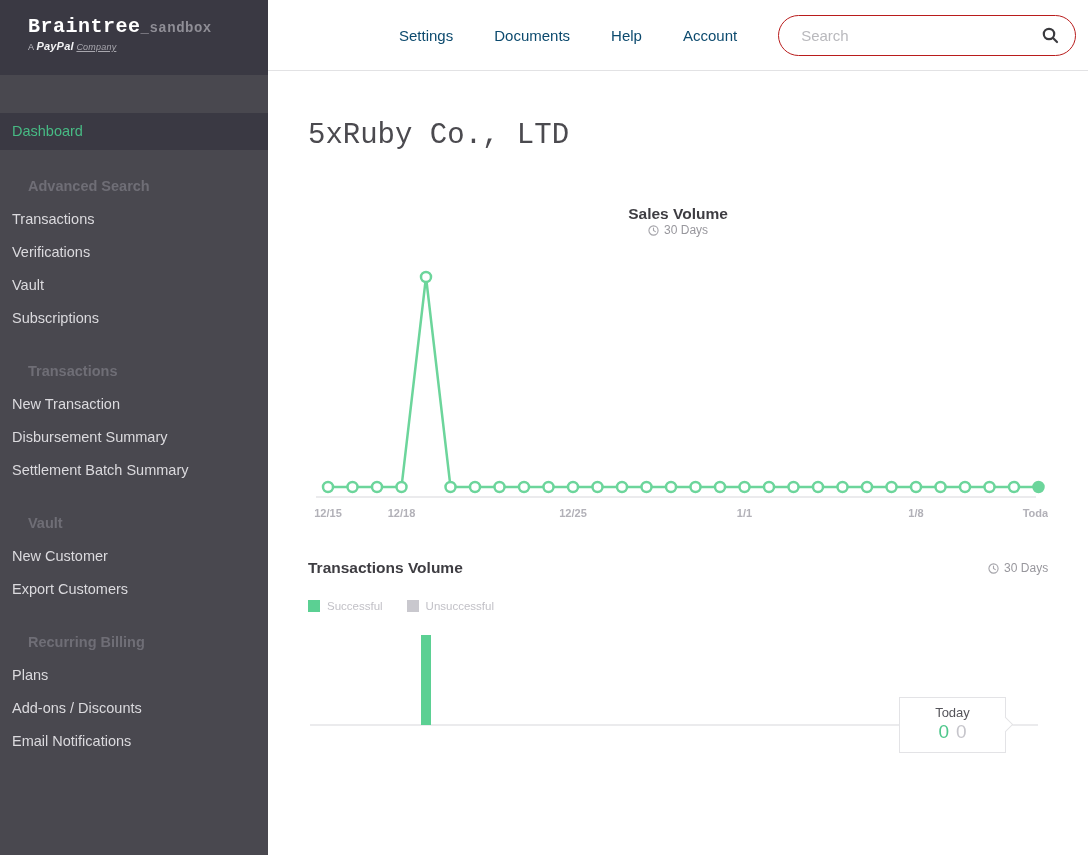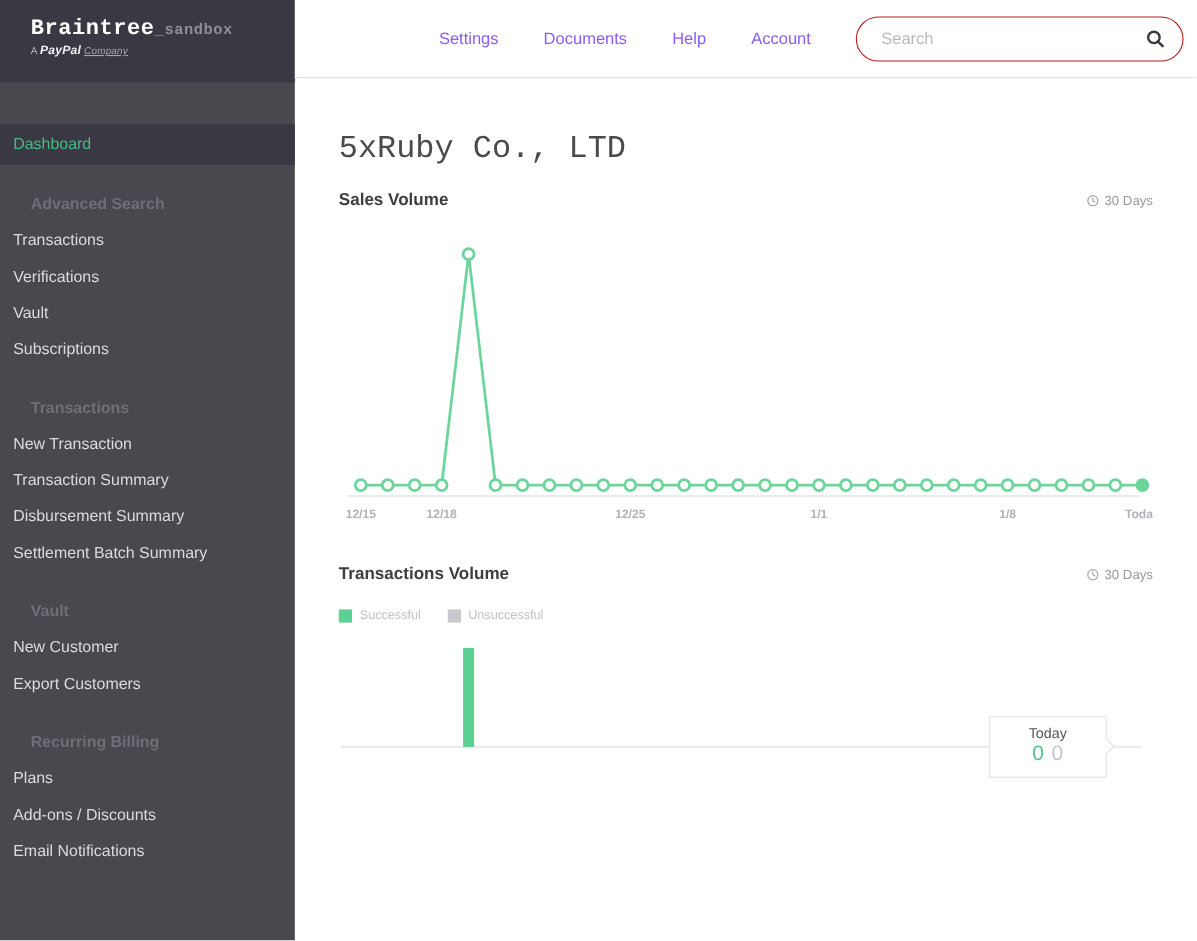--- a/index.html
+++ b/index.html
@@ -25,33 +25,33 @@
                font-size:14.5px; color:#DBDADE; text-decoration:none; cursor:pointer; }
   .side-item.active { height:37px; line-height:37px; background:#3A3943; color:#47BA84; }
   .side-section { margin-top:20px; }
   .side-section-title { height:33px; line-height:33px; padding-left:28px;
                font-size:14.5px; font-weight:700; color:#6F6E76; }
 
   
   .main-col { flex:1; display:flex; flex-direction:column; }
   .topbar { height:71px; border-bottom:1px solid #E2E2E4; display:flex; align-items:center;
             padding:0 12px 0 131px; background:#fff; }
-  .nav-item { font-size:15px; color:#8b5cf6; margin-right:41px; text-decoration:none; cursor:pointer; white-space:nowrap; }
+  .nav-item { font-size:15px; color:#0c4a6e; margin-right:41px; text-decoration:none; cursor:pointer; white-space:nowrap; }
   .search-pill { margin-left:auto; width:298px; height:41px; border:1px solid #b91c1c;
                  border-radius:21px; display:flex; align-items:center; padding:0 16px 0 20px; background:#fff; }
   .search-pill input { border:none; outline:none; flex:1; font-size:15px; color:#55545A;
                  font-family:"Liberation Sans", sans-serif; background:transparent; }
   .search-pill input::placeholder { color:#B9B9BD; }
 
   
   .content { padding:0 40px; }
   .page-title { font-family:"Liberation Mono", monospace; font-weight:400; font-size:29px;
                 color:#4B4A4F; margin:50px 0 0 0; line-height:30px; }
   .section-head { display:flex; align-items:center; justify-content:space-between; }
-  .section-head.sales-head { margin-top:22px; }
+  .section-head.sales-head { margin-top:54px;flex-direction:column; }
   .section-head.trans-head { margin-top:38px; }
   .section-title { margin:0; font-size:15.5px; font-weight:700; color:#3E3D42; }
   .range { display:flex; align-items:center; gap:5px; font-size:12px; color:#98979D; }
 
   .line-chart { display:block; margin-top:24px; }
   .axis-label { fill:#B2B1B8; font-size:11px; font-weight:700; font-family:"Liberation Sans", sans-serif; }
 
   .legend { margin-top:23px; display:flex; align-items:center; gap:24px; }
   .legend-item { display:flex; align-items:center; gap:7px; font-size:11.5px; color:#C2C1C7; }
   .legend-swatch { width:12px; height:12px; display:inline-block; }
@@ -84,21 +84,20 @@
           <div class="side-section">
             <div class="side-section-title">Advanced Search</div>
             <a class="side-item">Transactions</a>
             <a class="side-item">Verifications</a>
             <a class="side-item">Vault</a>
             <a class="side-item">Subscriptions</a>
           </div>
           <div class="side-section">
             <div class="side-section-title">Transactions</div>
             <a class="side-item">New Transaction</a>
-            <a class="side-item">Transaction Summary</a>
             <a class="side-item">Disbursement Summary</a>
             <a class="side-item">Settlement Batch Summary</a>
           </div>
           <div class="side-section">
             <div class="side-section-title">Vault</div>
             <a class="side-item">New Customer</a>
             <a class="side-item">Export Customers</a>
           </div>
           <div class="side-section">
             <div class="side-section-title">Recurring Billing</div>

